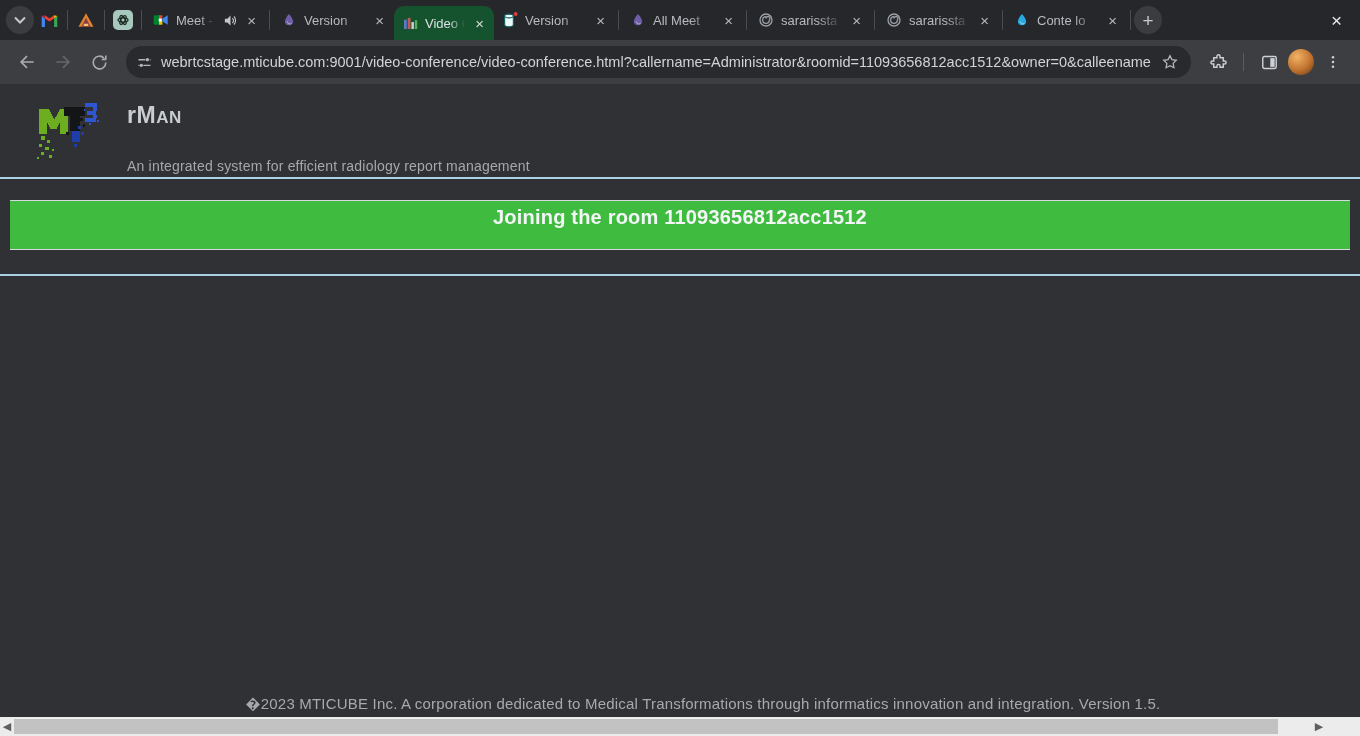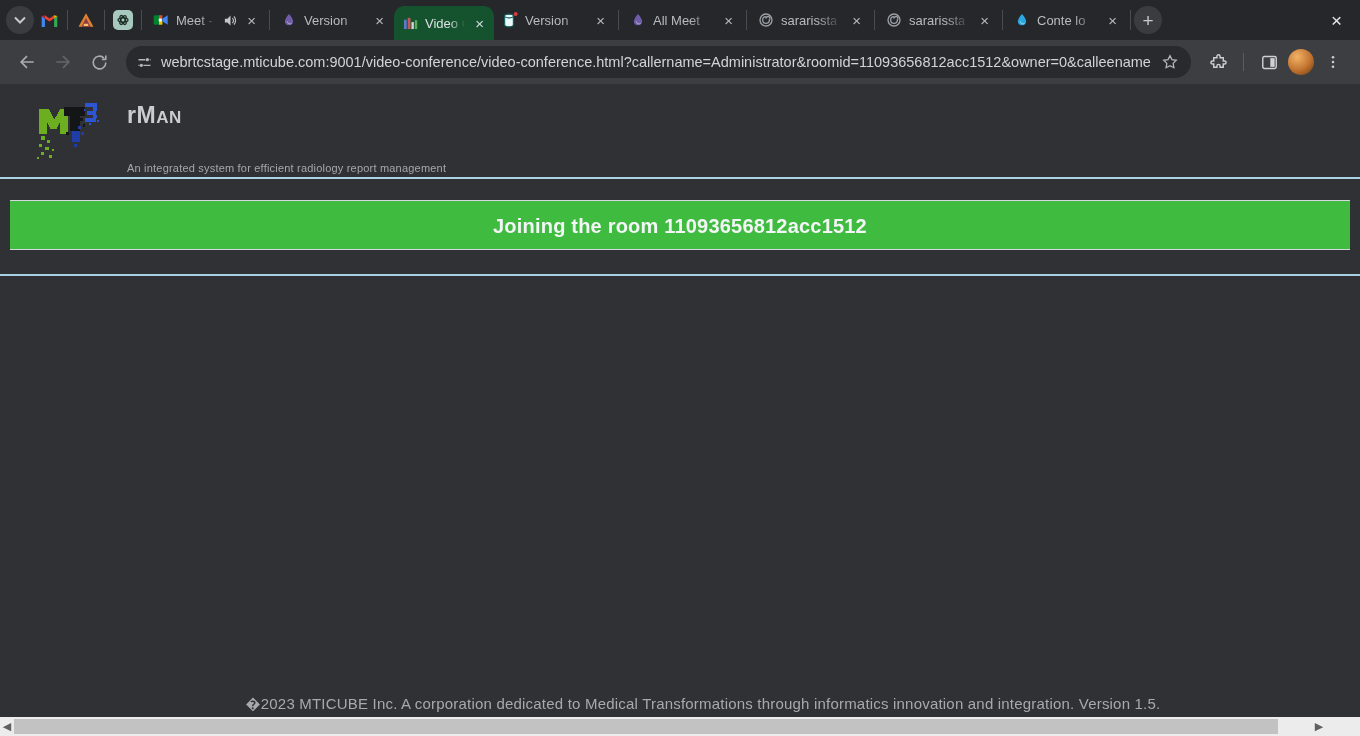--- a/index.html
+++ b/index.html
@@ -74,26 +74,26 @@
 
   
   .page { flex:1; background:#2f3134; display:flex; flex-direction:column; min-height:0; }
   .site-header {
     flex:none; height:95px; padding:14px 0 0 35px;
     border-bottom:2px solid #abd2e5; display:flex; align-items:flex-start; gap:26px;
   }
   .brand-text { padding-top:6px; display:flex; flex-direction:column; height:76px; justify-content:space-between; }
   .brand-title { color:#c9ccd0; font-size:23px; font-weight:600; letter-spacing:.5px; line-height:1; }
   .brand-title .small { font-size:17px;margin-top:31px; }
-  .tagline { color:#a4a8ad; font-size:11px; letter-spacing:.2px; }
+  .tagline { color:#a4a8ad; font-size:14px; letter-spacing:.2px; }
 
   .banner {
     flex:none; margin:21px 10px 0 10px; height:50px; background:#3fbc3f;
     border-top:1px solid #d7d7e2; border-bottom:1px solid #d7d7e2;
-    text-align:center; padding-top:14px;
+    text-align:center; padding-top:5px;
     color:#f3f5f7; font-size:20px; font-weight:600; letter-spacing:.2px;
   }
   .banner b { font-weight:800; }
   .page-rule { flex:none; margin-top:24px; height:0; border-top:2px solid #a9cfe2; }
   .page-main { flex:1; position:relative; min-height:0;margin-left:46px; }
   .site-footer {
     position:absolute; bottom:4px; left:0; right:0; text-align:center;
     color:#a6aaae; font-size:15px; letter-spacing:.2px;
   }
 

